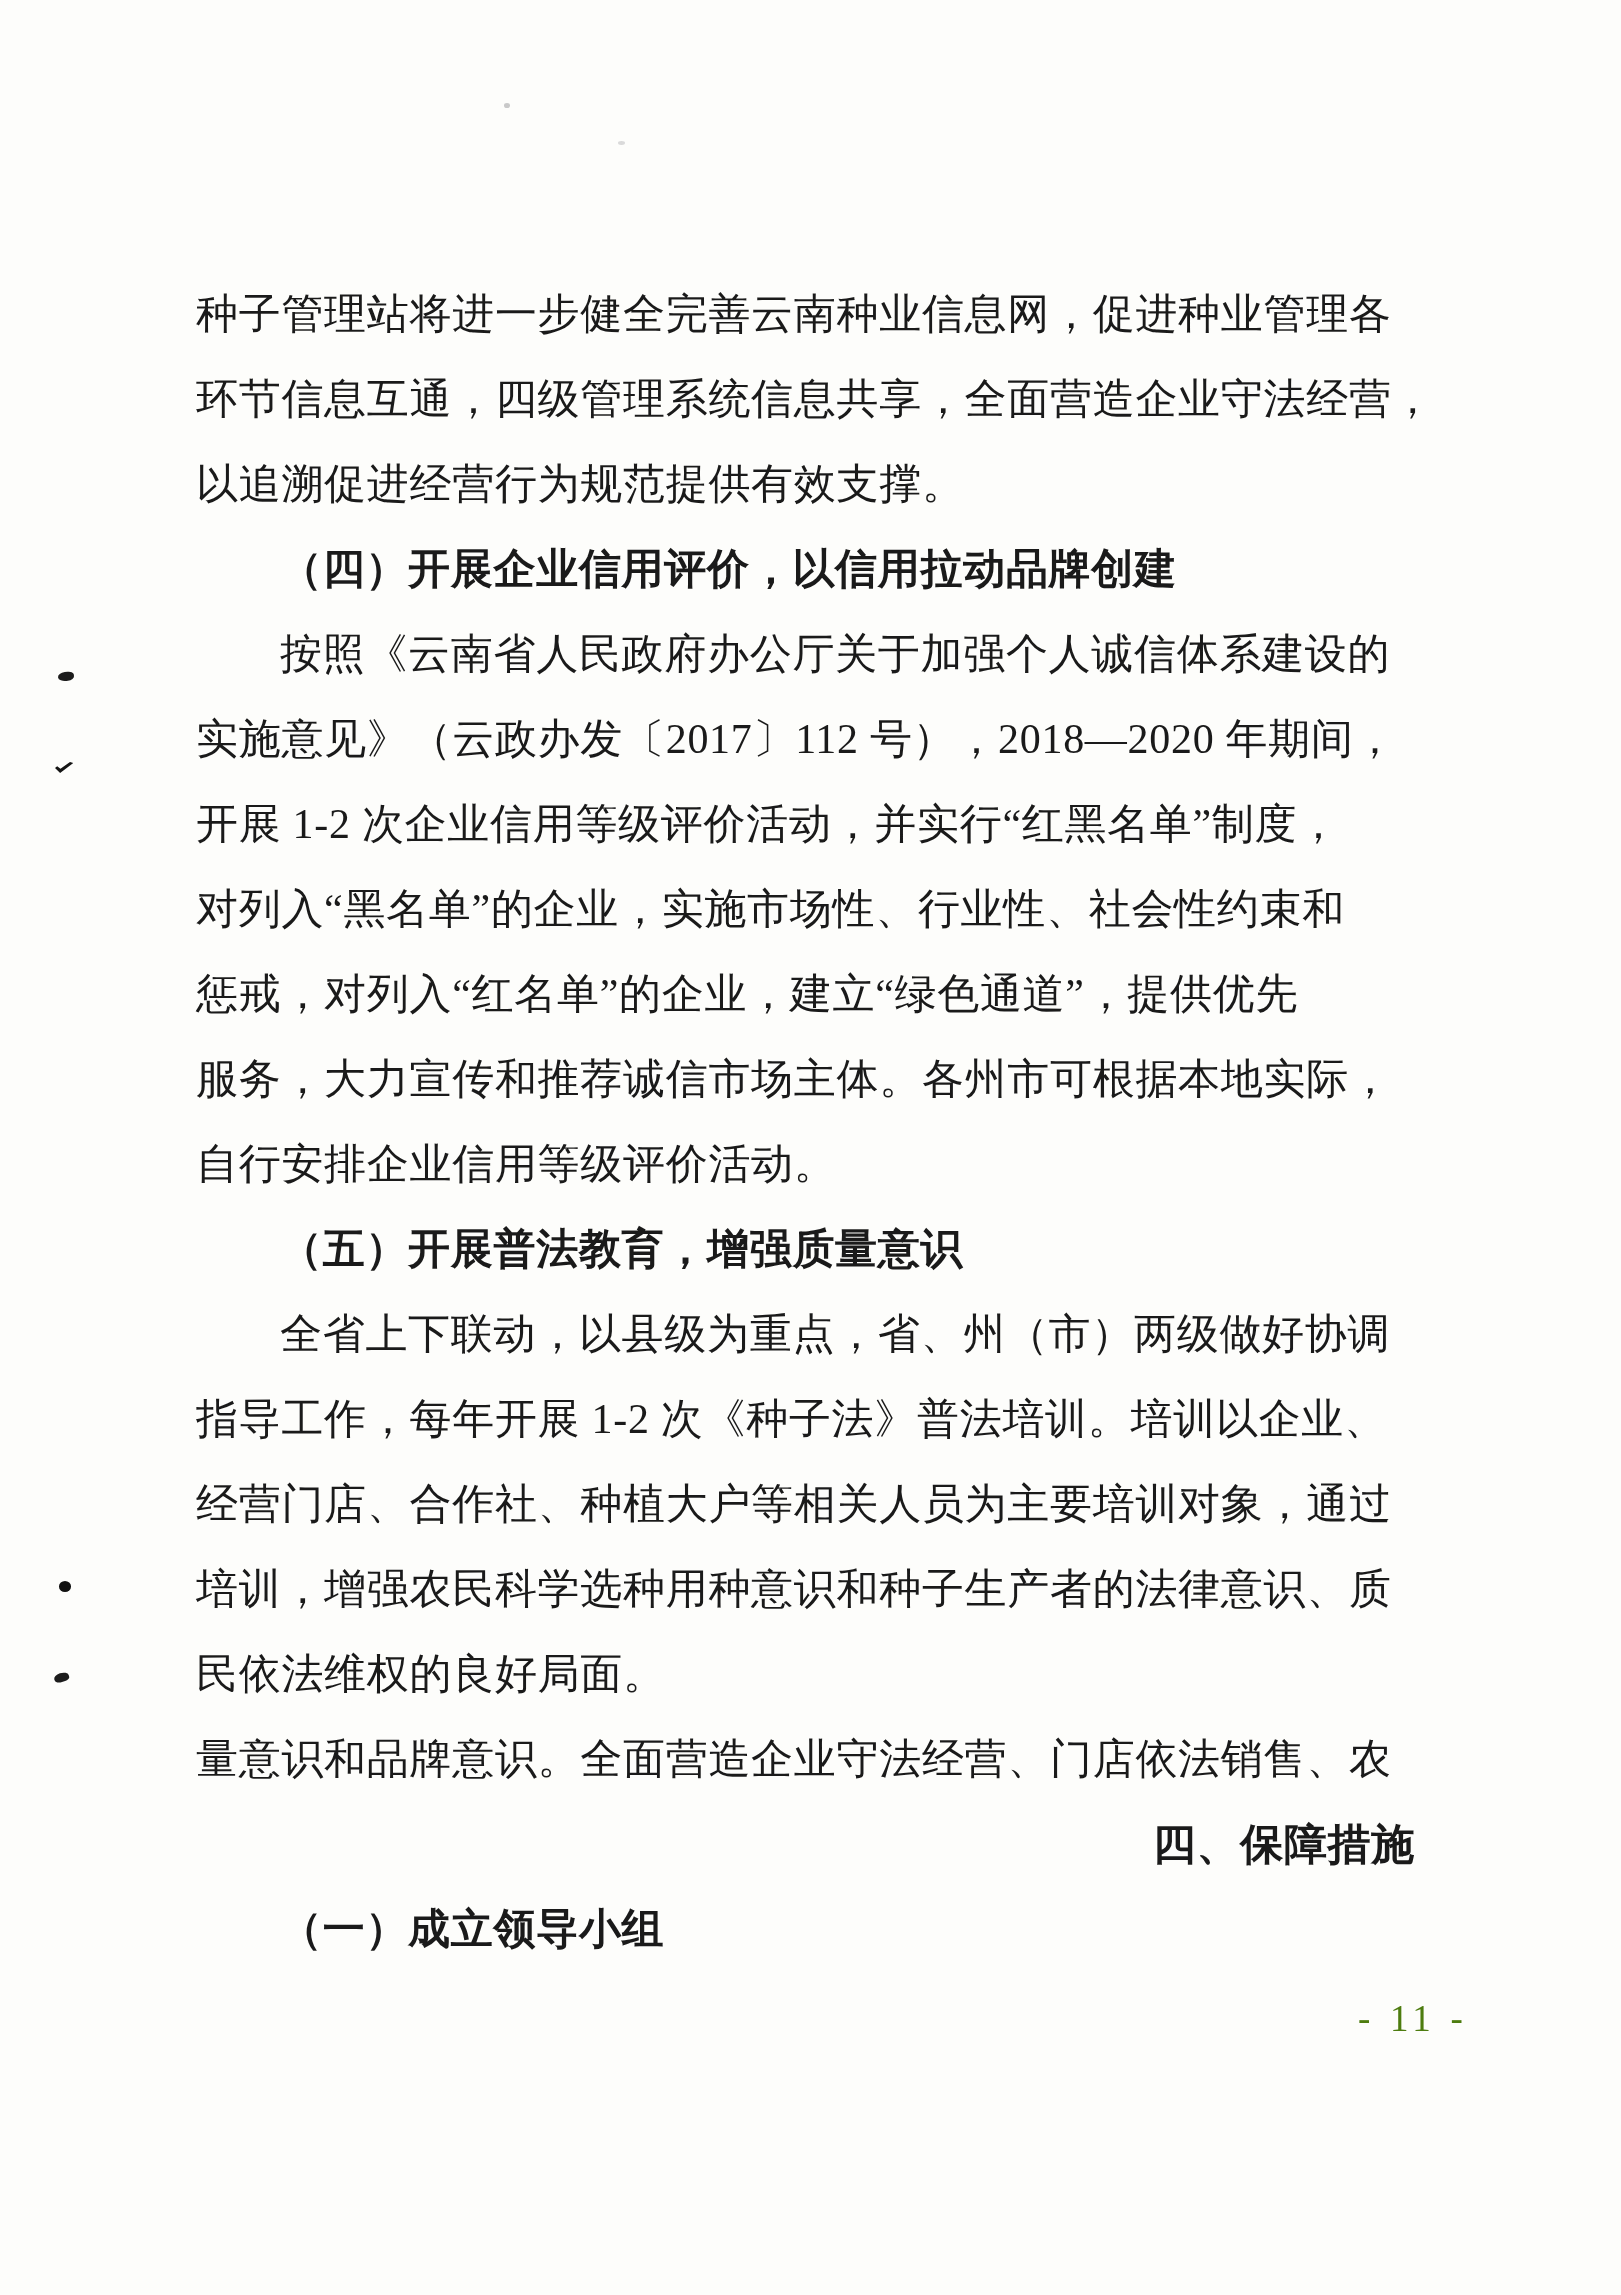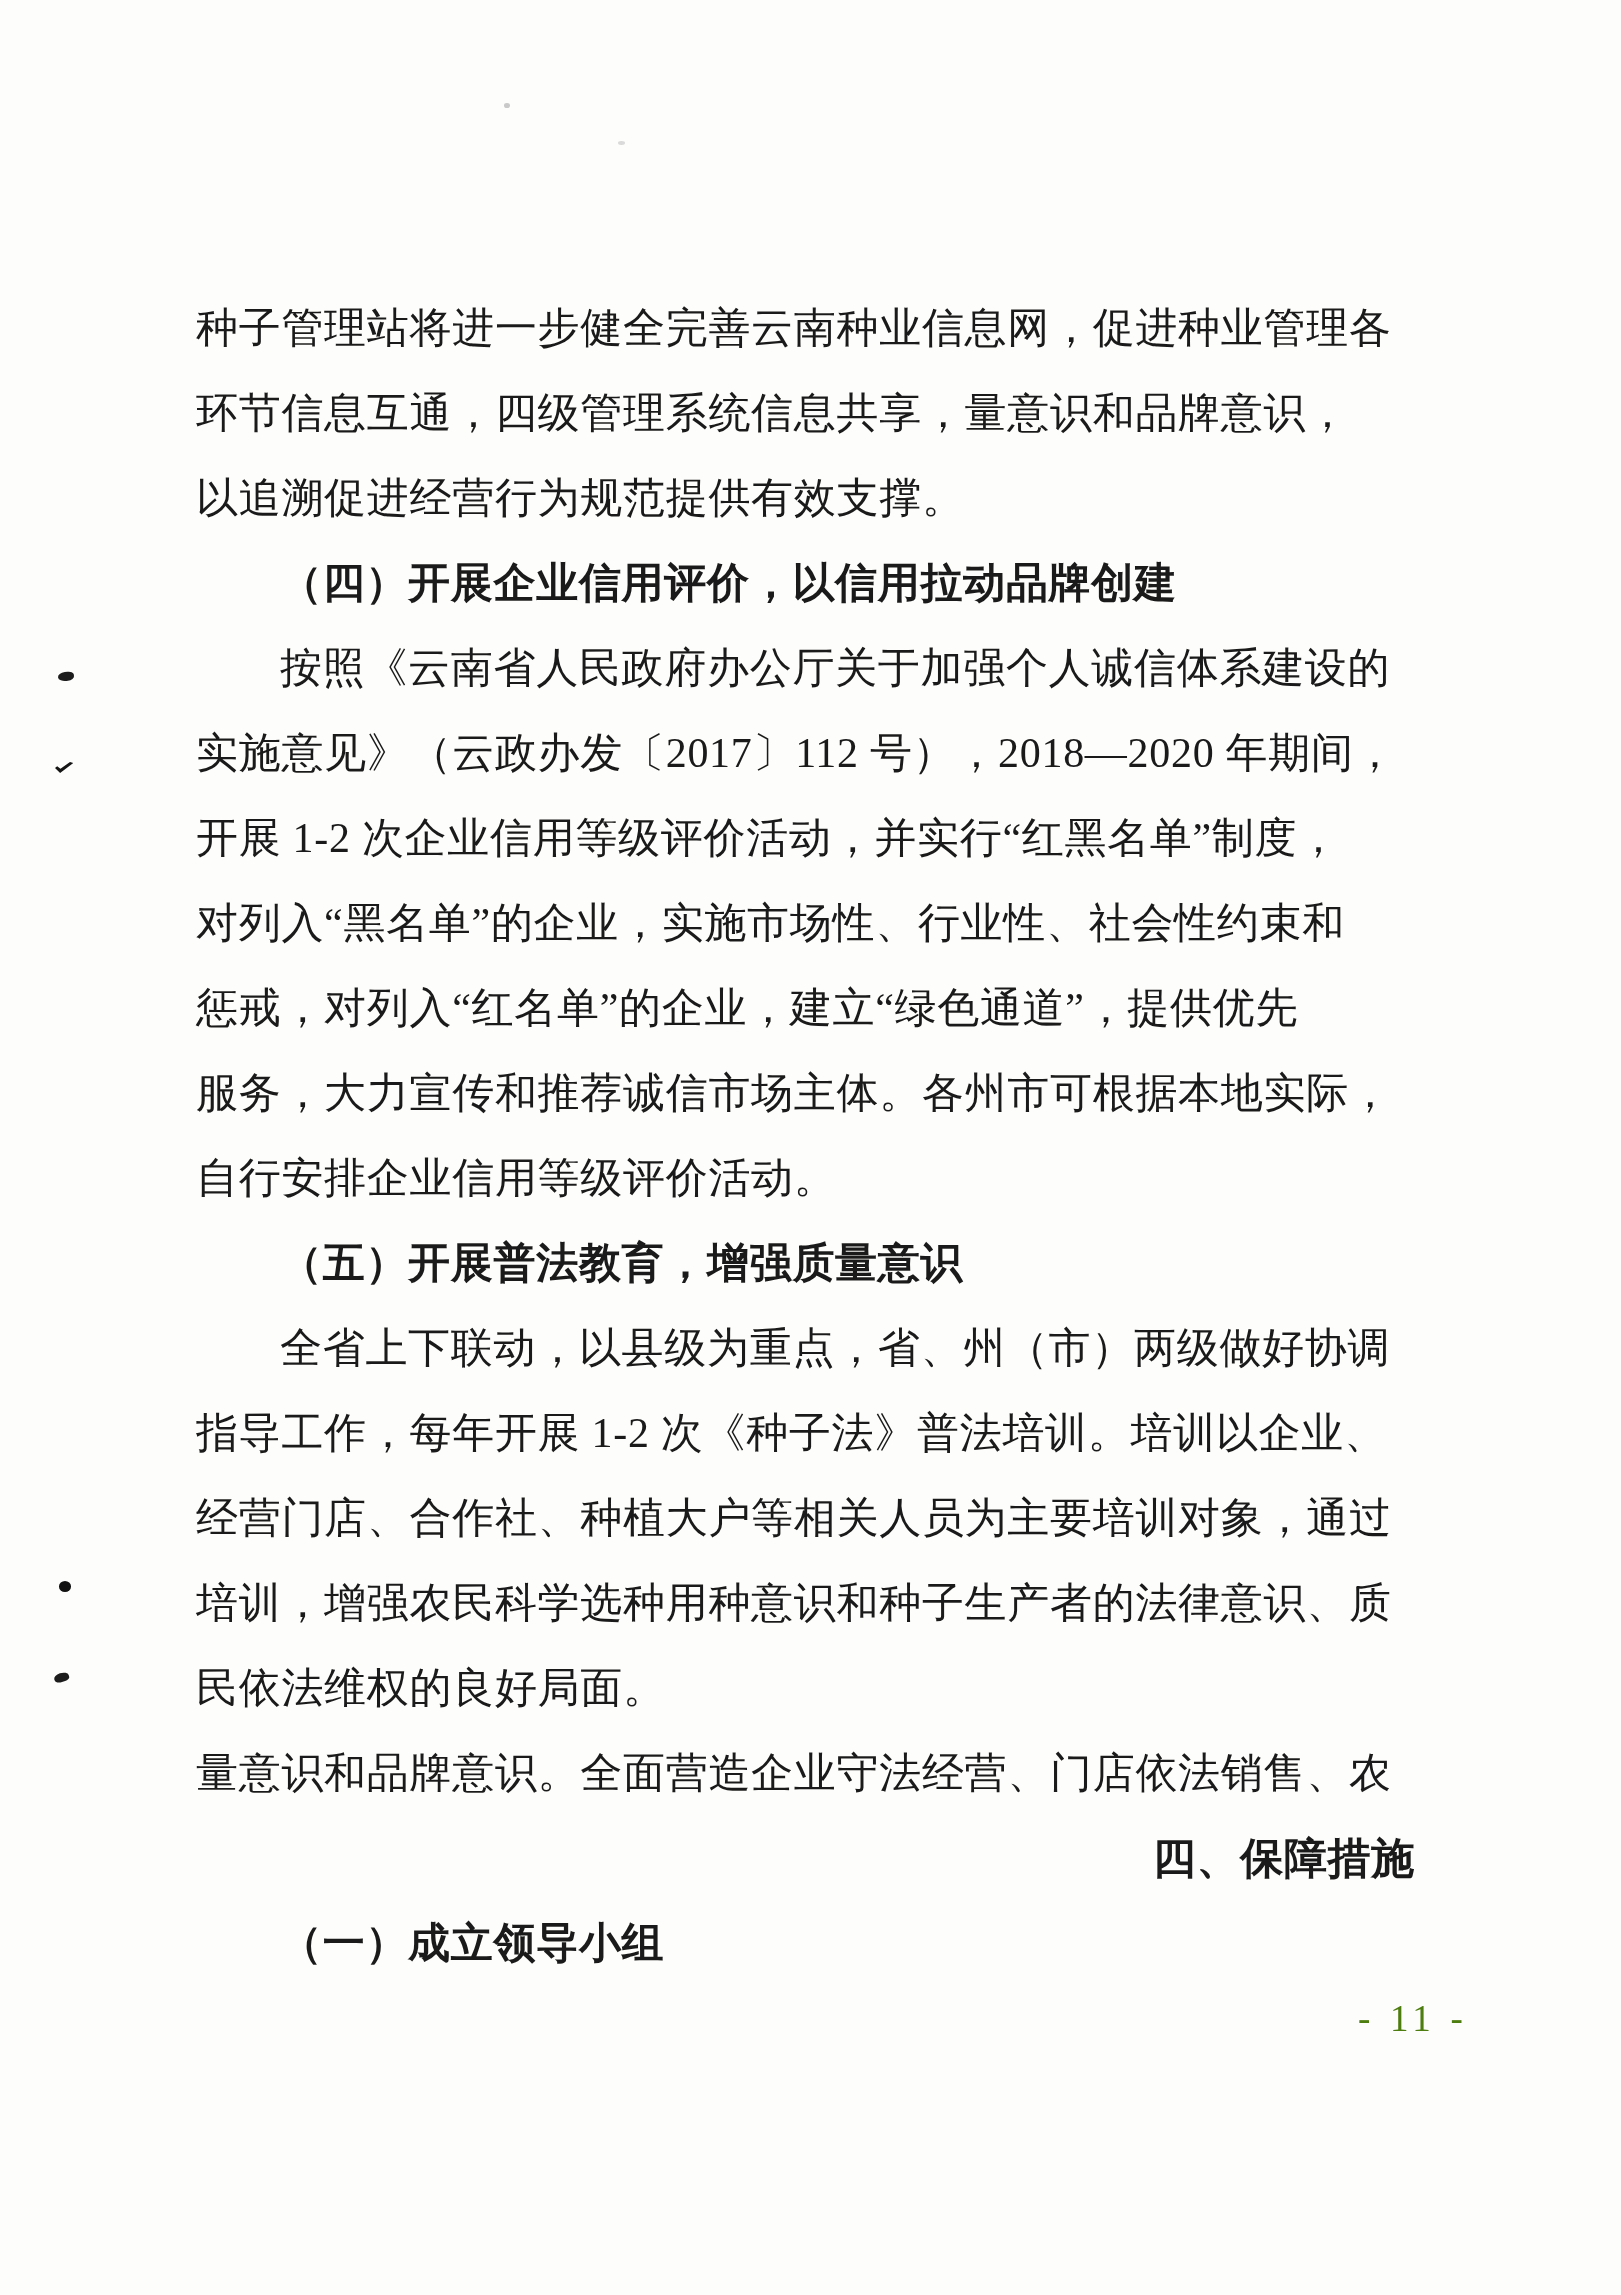--- a/index.html
+++ b/index.html
@@ -12,21 +12,21 @@
     width: 1621px;
     height: 2295px;
     background: #fdfdfb;
     overflow: hidden;
     color: #1a1a1a;
     font-family: "Liberation Serif", "DejaVu Serif", serif;
   }
   .content {
     position: absolute;
     left: 196px;
-    top: 286px;
+    top: 272px;
     width: 1219px;
   }
   .line {
     height: 85px;
     line-height: 85px;
     font-size: 42px;
     white-space: nowrap;
     letter-spacing: 0.7px;
   }
   .line.indent {
@@ -65,21 +65,21 @@
   .speck.f1 { left: 504px; top: 103px;  width: 5.9px;  height: 4.6px;  background:#c9c9c9; border-radius: 50%; }
   .speck.f2 { left: 618px; top: 141px;  width: 6.5px; height: 3.9px;  background:#dadada; border-radius: 50%; }
 </style>
 </head>
 <body>
 
 <div class="page">
 
   <div class="content">
       <div class="line body">种子管理站将进一步健全完善云南种业信息网，促进种业管理各</div>
-      <div class="line body">环节信息互通，四级管理系统信息共享，量意识和品牌意识，</div>
+      <div class="line body">环节信息互通，四级管理系统信息共享，全面营造企业守法经营，</div>
       <div class="line body">以追溯促进经营行为规范提供有效支撑。</div>
       <div class="line heading-kai indent">（四）开展企业信用评价，以信用拉动品牌创建</div>
       <div class="line body indent">按照《云南省人民政府办公厅关于加强个人诚信体系建设的</div>
       <div class="line body">实施意见》（云政办发〔2017〕112 号），2018—2020 年期间，</div>
       <div class="line body">开展 1-2 次企业信用等级评价活动，并实行“红黑名单”制度，</div>
       <div class="line body">对列入“黑名单”的企业，实施市场性、行业性、社会性约束和</div>
       <div class="line body">惩戒，对列入“红名单”的企业，建立“绿色通道”，提供优先</div>
       <div class="line body">服务，大力宣传和推荐诚信市场主体。各州市可根据本地实际，</div>
       <div class="line body">自行安排企业信用等级评价活动。</div>
       <div class="line heading-kai indent">（五）开展普法教育，增强质量意识</div>

